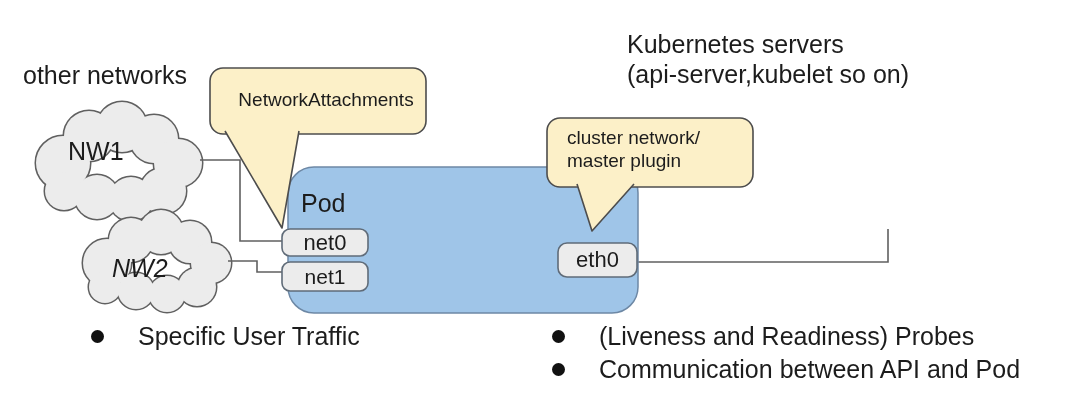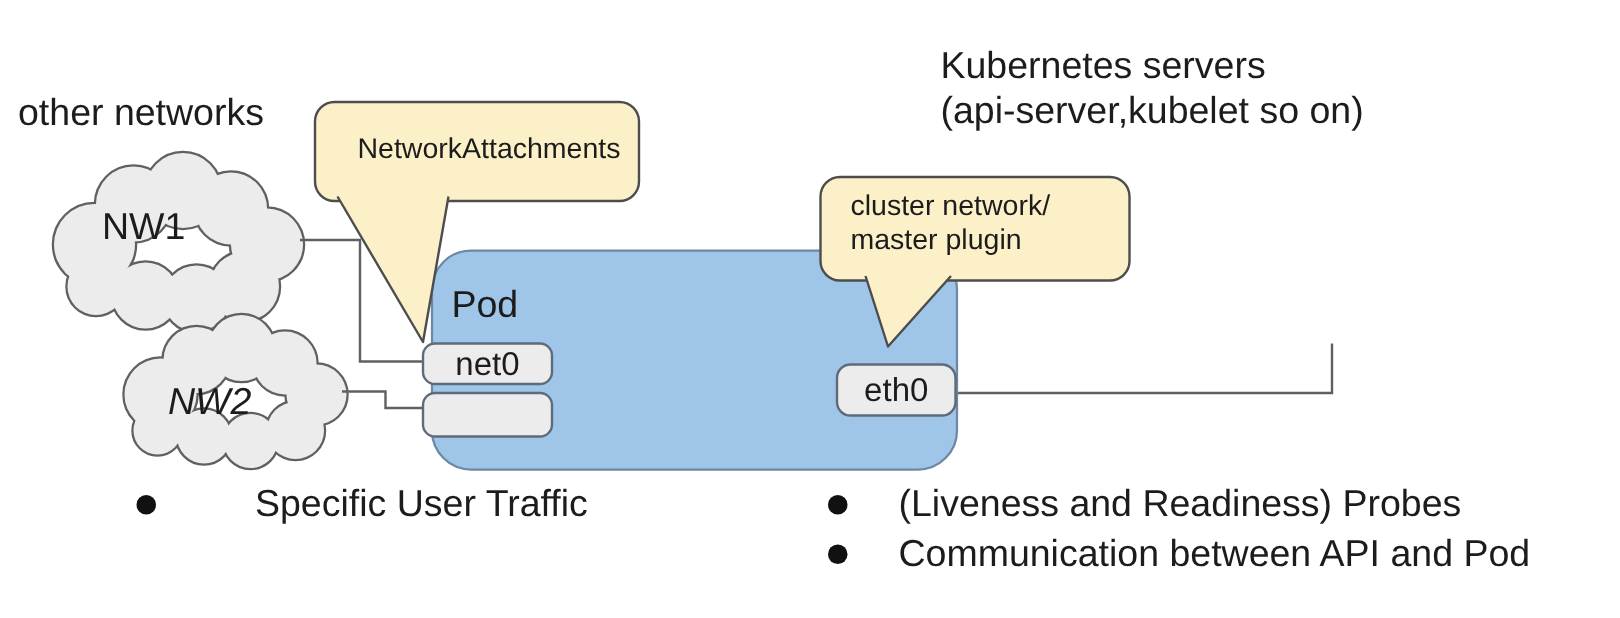--- a/index.html
+++ b/index.html
@@ -96,43 +96,44 @@
     <path class="callout-tail" d="M225,131 L282,228 L299,131"></path>
 
     <rect class="callout-body" x="547" y="118" width="206" height="69" rx="13"></rect>
     <path class="callout-tail" d="M577,184 L592,231 L634,184"></path>
 
     <rect class="node-rect" x="282" y="229" width="86" height="27" rx="8"></rect>
     <rect class="node-rect" x="282" y="262" width="86" height="29" rx="8"></rect>
     <rect class="node-rect" x="558" y="243" width="79" height="34" rx="9"></rect>
   </svg>
 
-  <div class="lbl lbl-big" style="left:12px; top:61px;">other networks</div>
+  <div class="lbl lbl-big" style="left:23px; top:61px;">other networks</div>
 
   <div class="lbl lbl-big" style="left:627px; top:29px; line-height:30px;">
     <div>Kubernetes servers</div>
     <div>(api-server,kubelet so on)</div>
   </div>
 
   <div class="lbl lbl-big" style="left:68px; top:137px;">NW1</div>
   <div class="lbl lbl-big" style="left:112px; top:254px;font-style:italic;">NW2</div>
 
   <div class="lbl lbl-big" style="left:301px; top:189px;">Pod</div>
 
   <div class="callout-text-center lbl-callout" style="left:218px; top:68px; width:216px; height:64px;">NetworkAttachments</div>
 
   <div class="lbl lbl-callout" style="left:567px; top:126px; line-height:23px;">
     <div>cluster network/</div>
     <div>master plugin</div>
   </div>
 
   <div class="node-lbl" style="left:282px; top:229px; width:86px; line-height:27px; font-size:22px;">net0</div>
+  <div class="node-lbl" style="left:282px; top:262px; width:86px; line-height:29px; font-size:21px;">net1</div>
   <div class="node-lbl" style="left:558px; top:243px; width:79px; line-height:34px; font-size:22px;">eth0</div>
 
-  <div class="bullet-row" style="left:91px; top:322px;gap:32px;">
+  <div class="bullet-row" style="left:91px; top:322px;">
     <span class="bullet-dot"></span>
     <span class="bullet-text">Specific User Traffic</span>
   </div>
   <div class="bullet-row" style="left:552px; top:322px;">
     <span class="bullet-dot"></span>
     <span class="bullet-text">(Liveness and Readiness) Probes</span>
   </div>
   <div class="bullet-row" style="left:552px; top:355px;">
     <span class="bullet-dot"></span>
     <span class="bullet-text">Communication between API and Pod</span>

